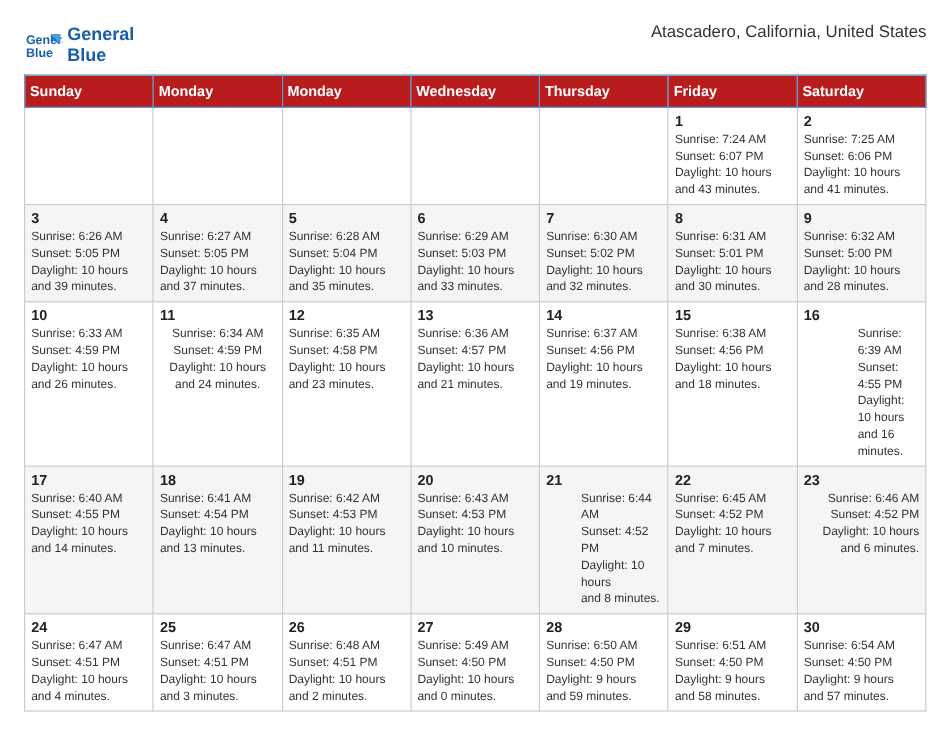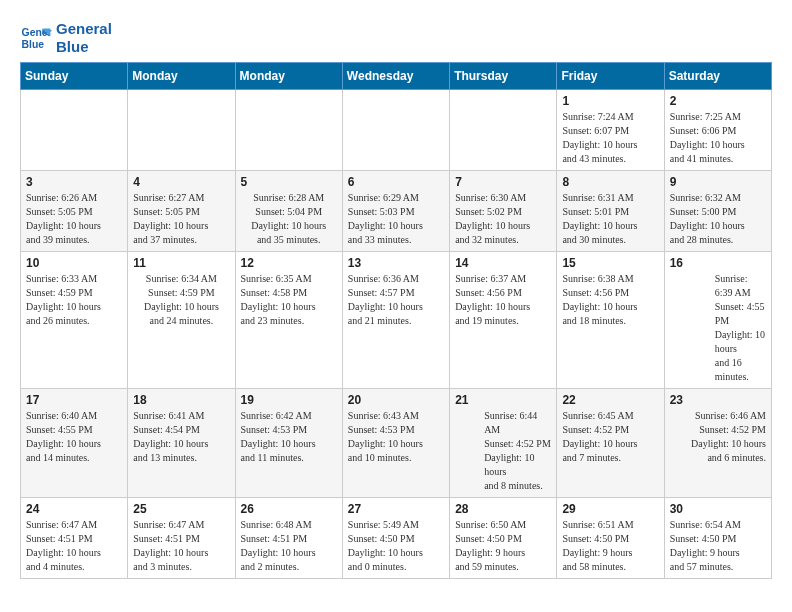--- a/index.html
+++ b/index.html
@@ -37,21 +37,21 @@
       font-size: 14px;
       color: #333;
       margin-top: 2px;
     }
     table {
       width: 100%;
       border-collapse: collapse;
       table-layout: fixed;
     }
     thead tr th {
-      background-color: #0369a1;
+      background-color: #b91c1c;
       color: #fff;
       font-size: 12px;
       font-weight: bold;
       padding: 6px 4px;
       text-align: left;
       border: 1px solid #5b9bd5;
     }
     tbody tr td {
       vertical-align: top;
       border: 1px solid #ccc;
@@ -67,41 +67,41 @@
     .day-num {
       font-size: 12px;
       font-weight: bold;
       display: block;
       margin-bottom: 2px;
     }
     .day-info {
       font-size: 10px;
       line-height: 1.4;
       color: #333;
-      font-family: Liberation Serif, serif;
     }
     .empty { background: #fff !important; }
   </style>
 </head>
 <body>
 
 <div class="header-area">
   <div class="logo">
     <svg class="logo-icon" viewBox="0 0 40 40">
       <text x="2" y="18" font-size="13" font-weight="bold" fill="#1a5fa8">General</text>
       <text x="2" y="32" font-size="13" font-weight="bold" fill="#1a5fa8">Blue</text>
       <polygon points="28,8 38,18 28,14" fill="#2176c7"></polygon>
       <polygon points="28,8 38,8 38,18" fill="#4a9de0"></polygon>
     </svg>
     <div>
       <div style="font-size:15px;font-weight:bold;color:#1a5fa8;line-height:1.2;">General</div>
       <div style="font-size:15px;font-weight:bold;color:#1a5fa8;line-height:1.2;">Blue</div>
     </div>
   </div>
   <div class="title-area">
+    <div class="subtitle">Atascadero, California, United States</div>
   </div>
 </div>
 
 <table>
   <thead>
     <tr id="header-row">
         <th>Sunday</th>
         <th>Monday</th>
         <th>Monday</th>
         <th>Wednesday</th>
@@ -142,21 +142,21 @@
         </td>
         <td>
           <span class="day-num">4</span>
           <div class="day-info" style="white-space: pre-line;">Sunrise: 6:27 AM
 Sunset: 5:05 PM
 Daylight: 10 hours
 and 37 minutes.</div>
         </td>
         <td>
           <span class="day-num">5</span>
-          <div class="day-info" style="white-space: pre-line; text-align: center;">Sunrise: 6:28 AM
+          <div class="day-info" style="white-space: pre-line;">Sunrise: 6:28 AM
 Sunset: 5:04 PM
 Daylight: 10 hours
 and 35 minutes.</div>
         </td>
         <td>
           <span class="day-num">6</span>
           <div class="day-info" style="white-space: pre-line;">Sunrise: 6:29 AM
 Sunset: 5:03 PM
 Daylight: 10 hours
 and 33 minutes.</div>

